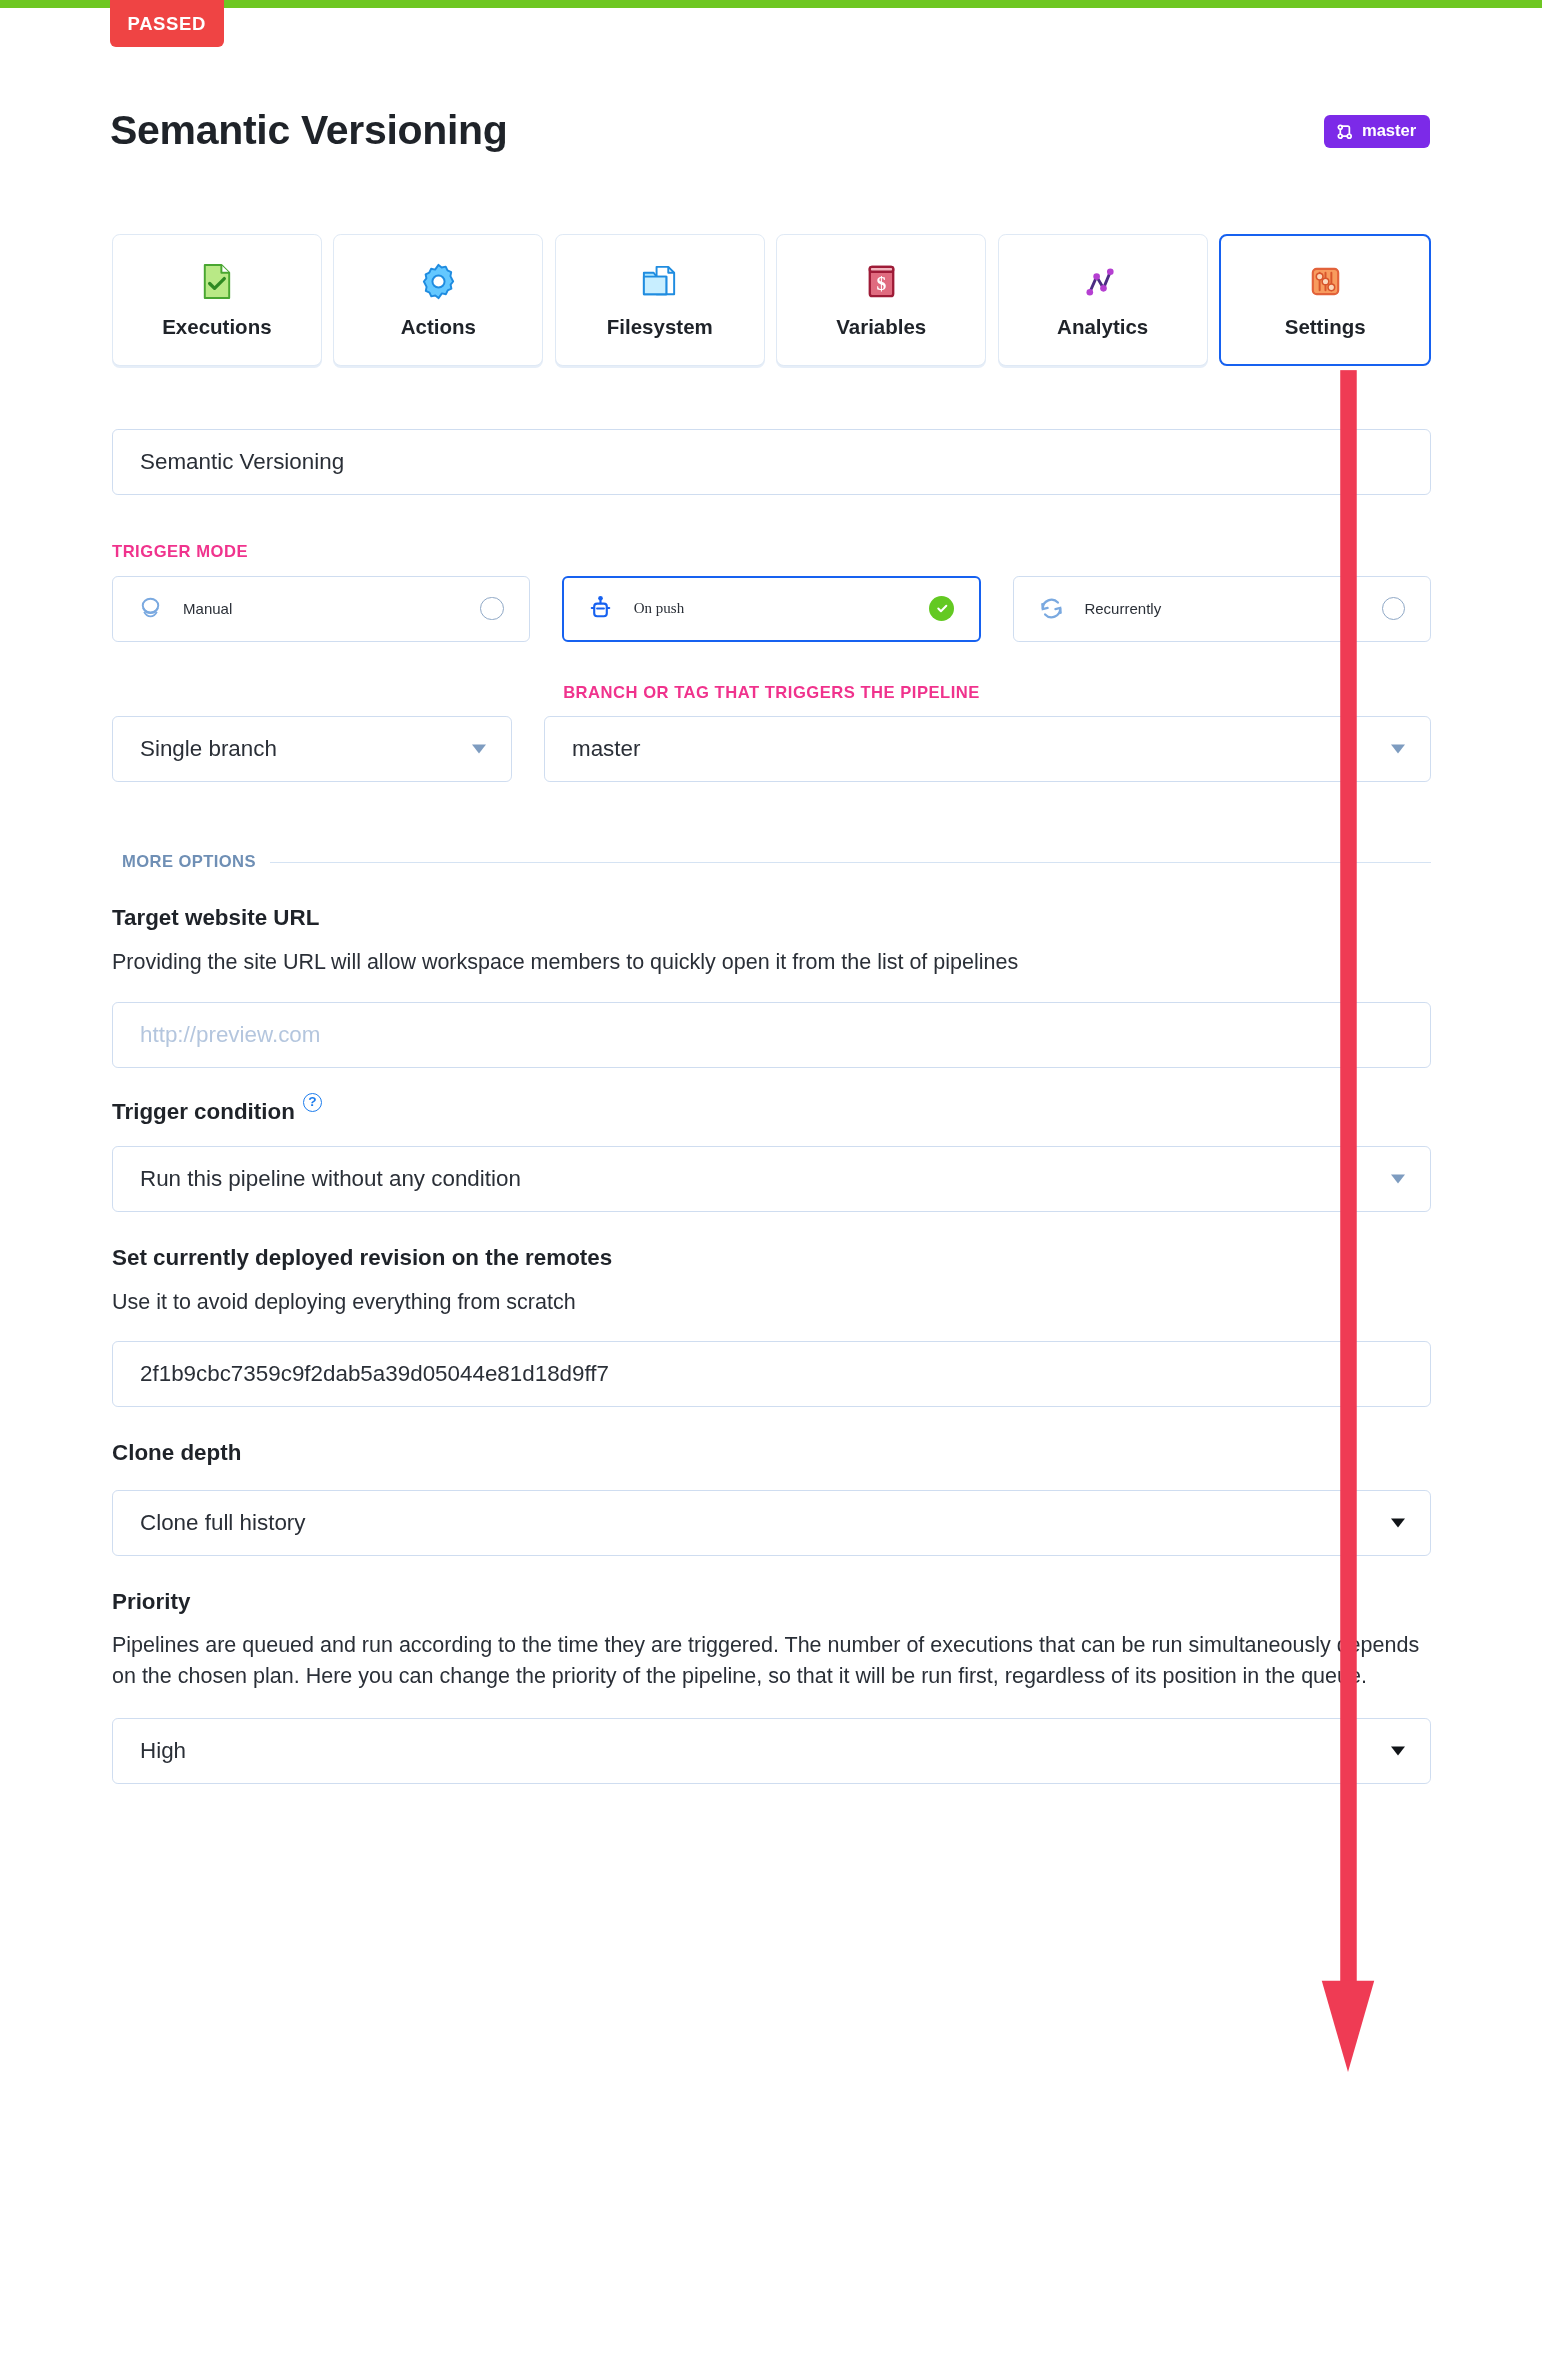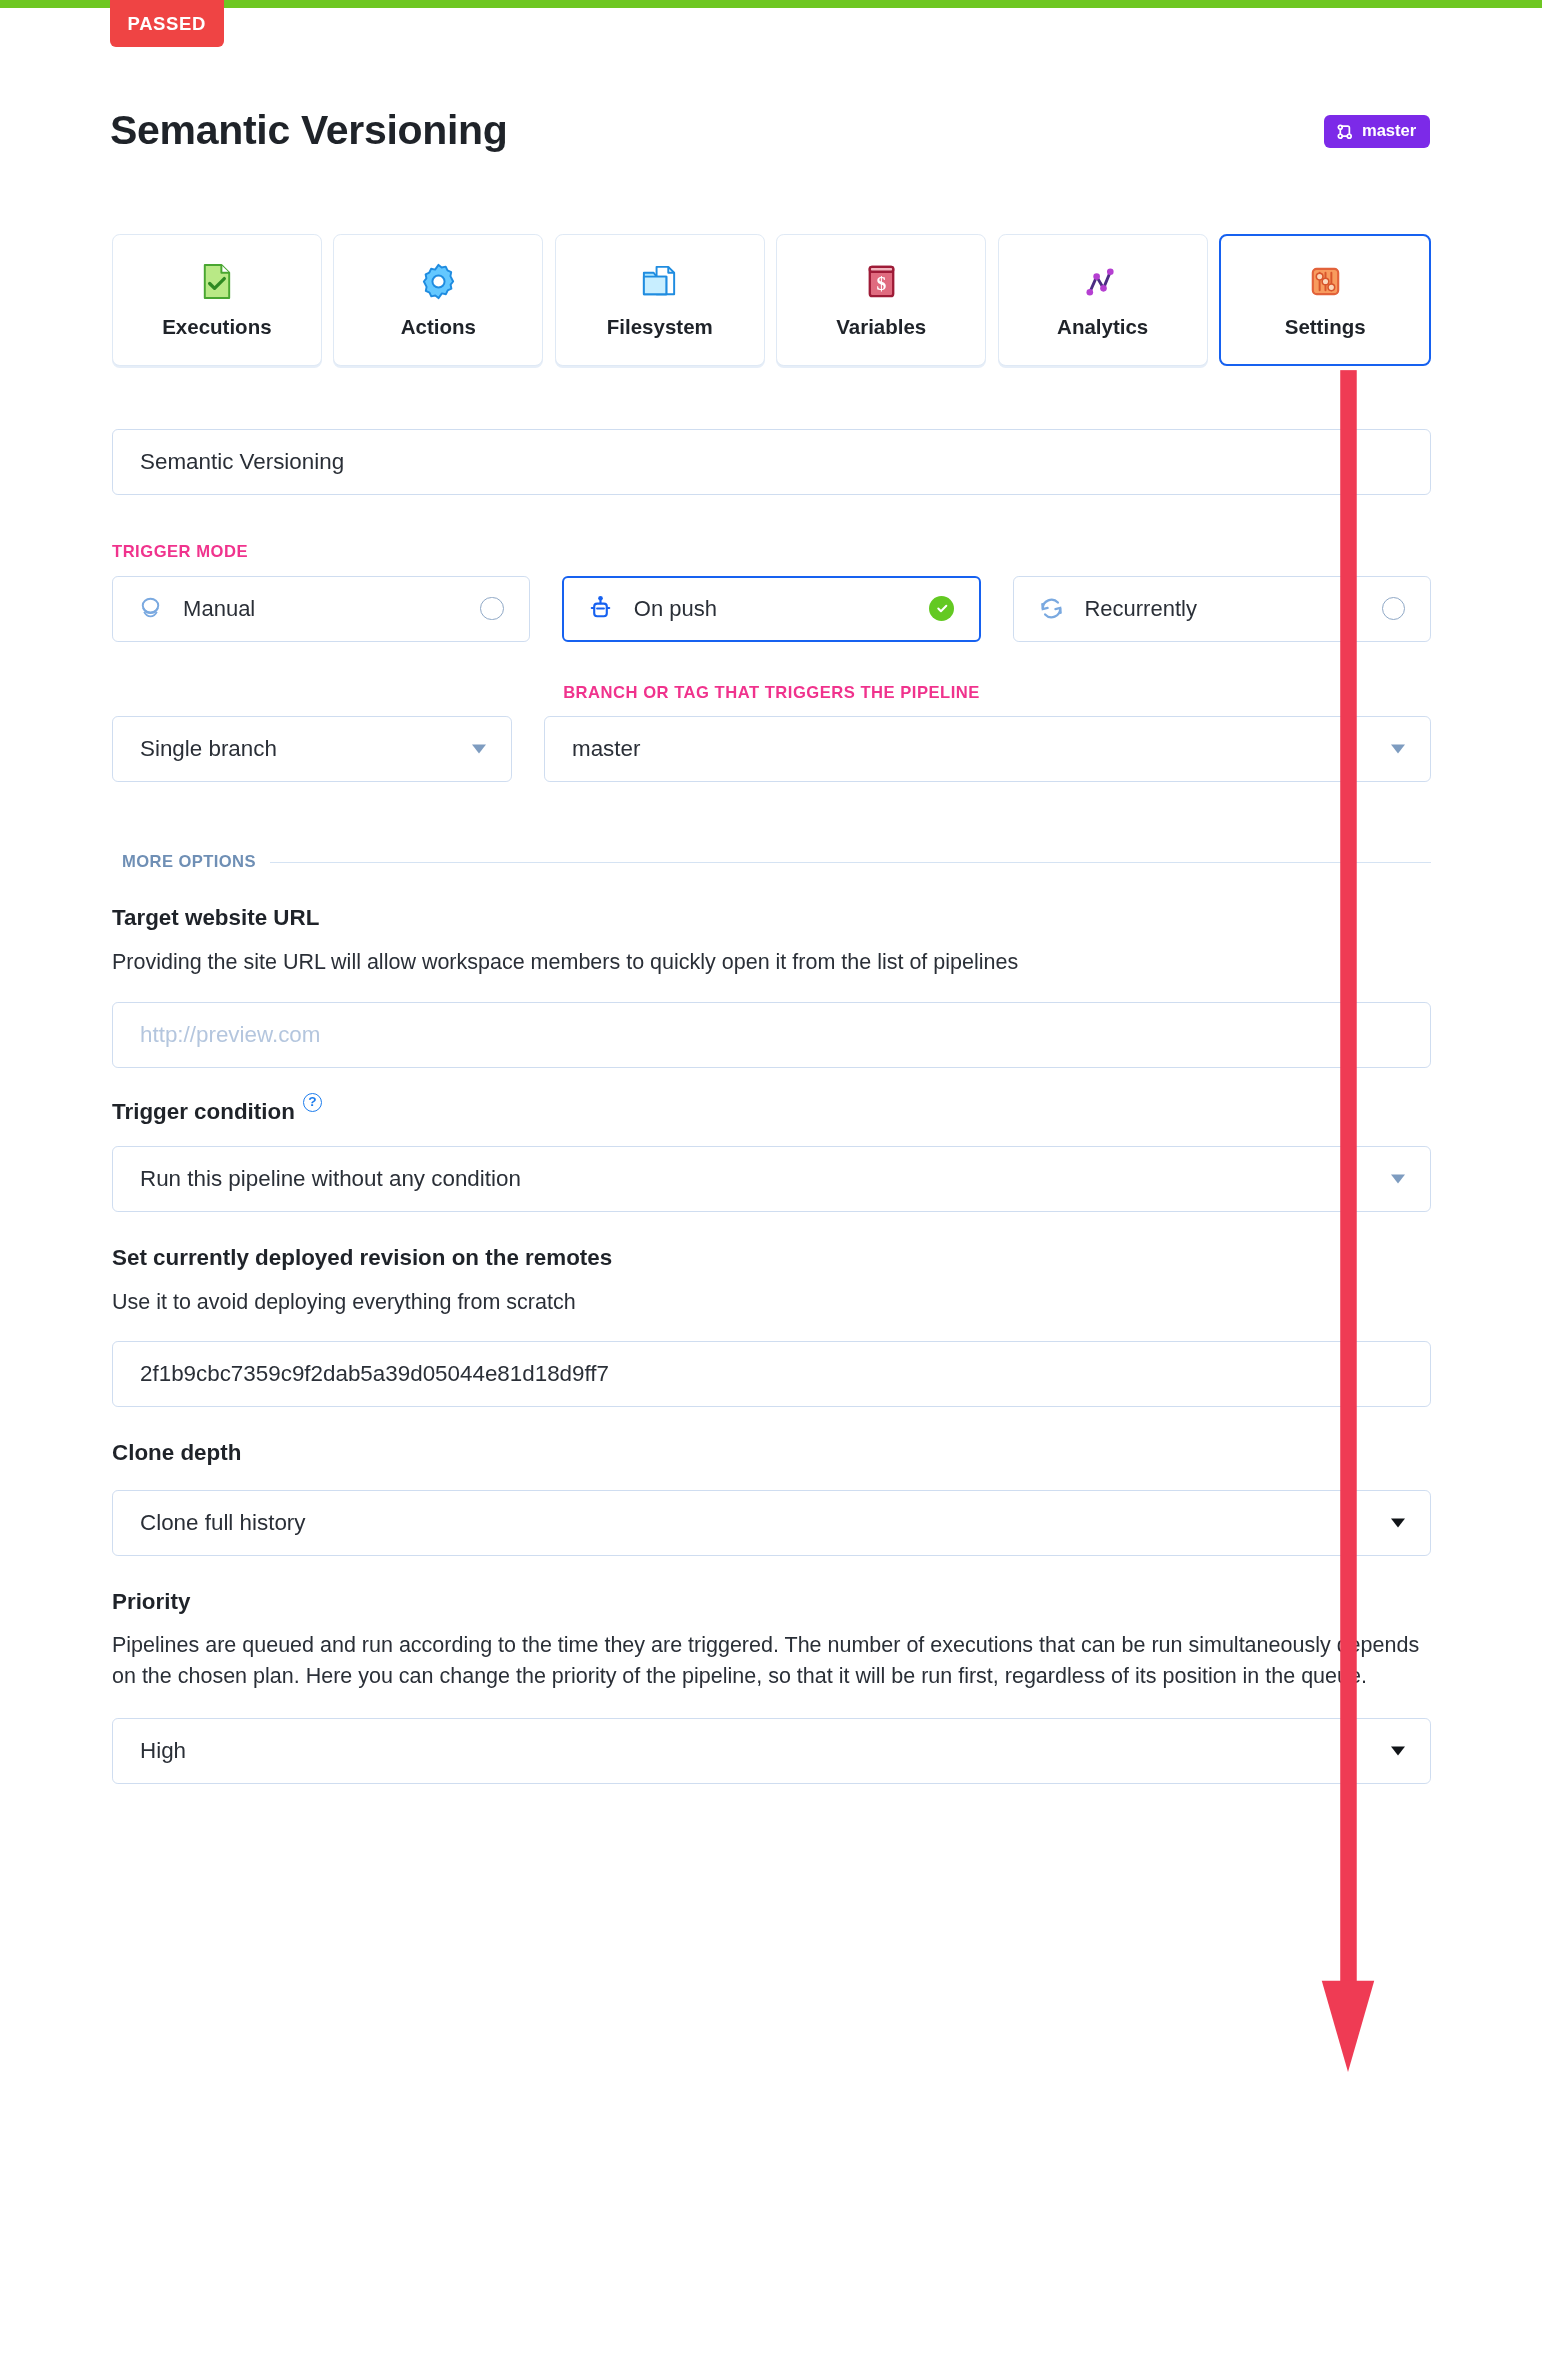--- a/index.html
+++ b/index.html
@@ -143,23 +143,23 @@
     height: 66px;
     border: 1.5px solid #cfddf0;
     border-radius: 5.9px;
     display: flex;
     align-items: center;
     padding: 0 25px 0 21.5px;
     gap: 17.6px;
     background: #fff;
     cursor: pointer;
   }
-  .mode-card.selected { border: 2.4px solid #1661f0; }
+  .mode-card.selected { border: 2.4px solid #1661f0; font-family: Liberation Serif, serif; }
   .mode-label {
-    font-size: 22px;
+    font-size: 15px;
     color: #2a2f37;
     flex: 1;
   }
   .mode-icon { width: 31px; height: 31px; display:block; }
   .radio-off {
     width: 23.4px; height: 23.4px;
     border: 1.5px solid #8fa8c6;
     border-radius: 50%;
     background: #fff;
   }

